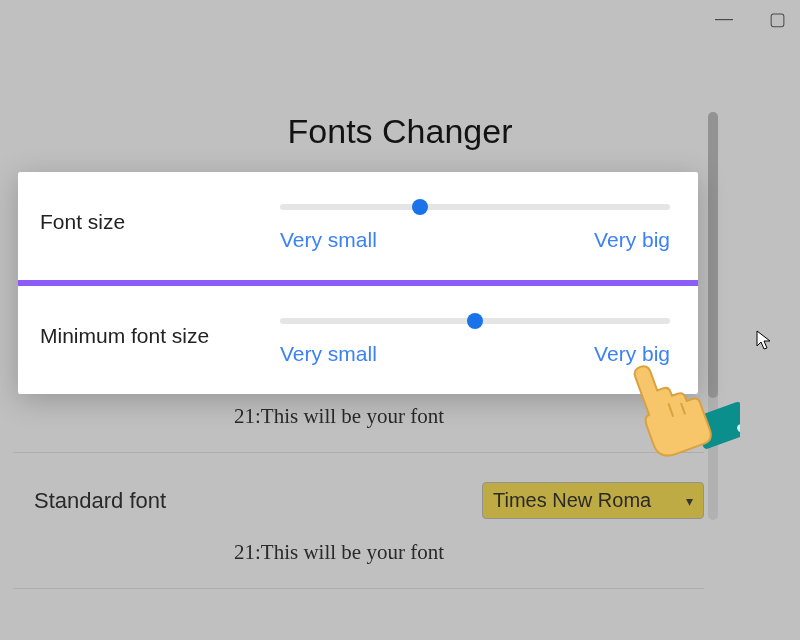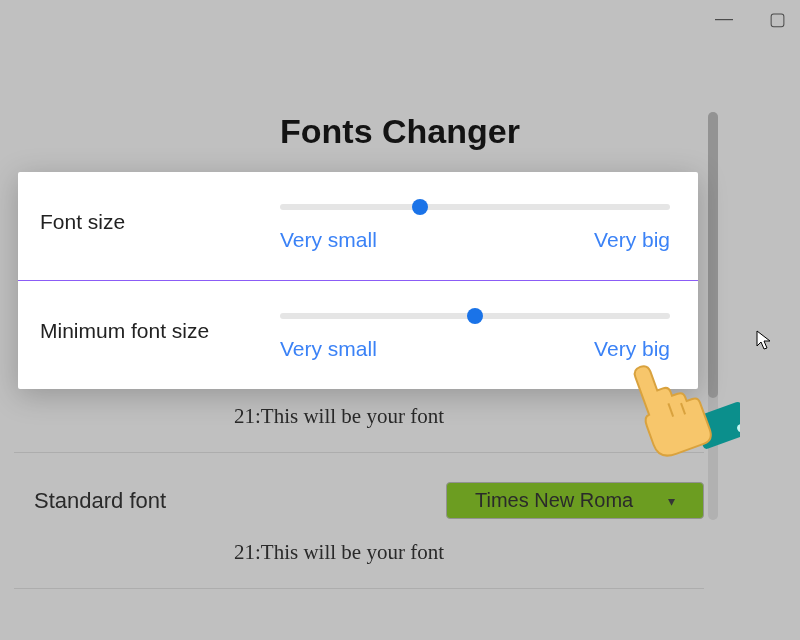--- a/index.html
+++ b/index.html
@@ -18,50 +18,50 @@
   .chip.blue{background:#2b6cff;color:#fff;}
   .chip.black{background:#000;color:#fff;font-size:8px;}
   .ext-toolbar .puzzle{width:22px;height:22px;color:#444;font-size:18px;display:flex;align-items:center;justify-content:center;}
   .ext-toolbar .avatar{width:22px;height:22px;border-radius:50%;background:linear-gradient(135deg,#f7b267,#f4845f);}
   
   .page{
     position:absolute;left:0;top:32px;right:0;bottom:0;
     background:#fff;
   }
   .page-title{
-    text-align:center;font-size:34px;font-weight:700;margin-top:80px;color:#000;
+    text-align:center;font-size:34px;font-weight:400;margin-top:80px;color:#000;
   }
   .under-row{
     position:absolute;left:34px;right:96px;
     display:flex;align-items:center;justify-content:space-between;
     font-size:21px;color:#222;
   }
   .under-row.preview{justify-content:flex-start;padding-left:200px;font-family:"Times New Roman",serif;}
   .standard-label{font-size:22px;}
   .font-select{
-    font-size:20px;padding:6px 28px;border:1px solid #bbb;border-radius:4px;background:#84cc16;
+    font-size:20px;padding:6px 10px;border:1px solid #bbb;border-radius:4px;background:#fde047;
     display:flex;align-items:center;gap:21px;min-width:200px;justify-content:space-between;
   }
   .font-select .chev{font-size:14px;color:#333;}
   .hr{position:absolute;left:14px;right:96px;height:1px;background:#e4e4e4;}
   
   .fake-scroll{
     position:absolute;top:80px;right:82px;width:10px;bottom:120px;background:#e9e9e9;border-radius:5px;
   }
   .fake-scroll .thumb{position:absolute;top:0;left:0;right:0;height:70%;background:#bdbdbd;border-radius:5px;}
   
   .popup{
     position:absolute;left:18px;top:172px;width:680px;background:#fff;border-radius:2px;
     box-shadow:0 6px 30px rgba(0,0,0,0.22);
     z-index:50;
   }
   .popup .row{
     display:flex;align-items:flex-start;padding:26px 28px 28px 22px;gap:20px;
   }
-  .popup .row + .row{border-top:1px solid #8b5cf6;}
+  .popup .row + .row{border-top:6px solid #8b5cf6;}
   .popup .row-label{
     flex:0 0 220px;font-size:21px;color:#222;padding-top:12px;
   }
   .popup .row-body{flex:1;}
   .slider-track{
     position:relative;height:6px;background:#e5e5e5;border-radius:3px;margin-top:6px;
   }
   .slider-thumb{
     position:absolute;top:50%;width:16px;height:16px;background:#1a73e8;border-radius:50%;
     transform:translate(-50%,-50%);

